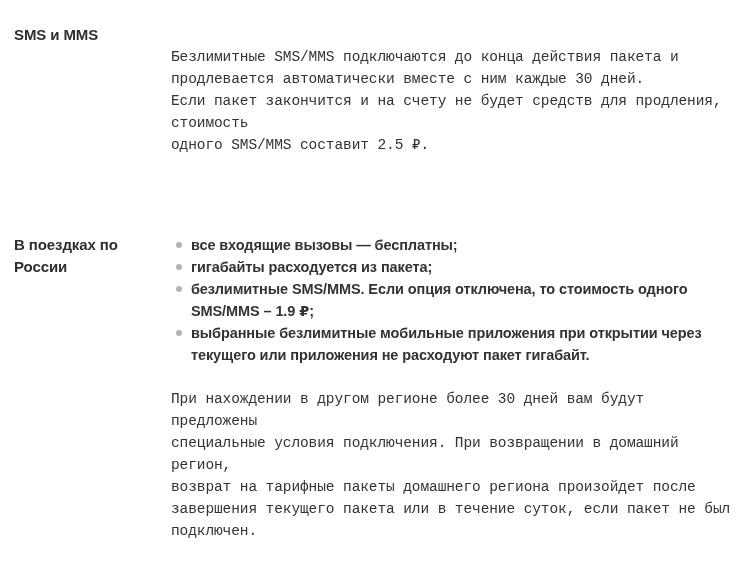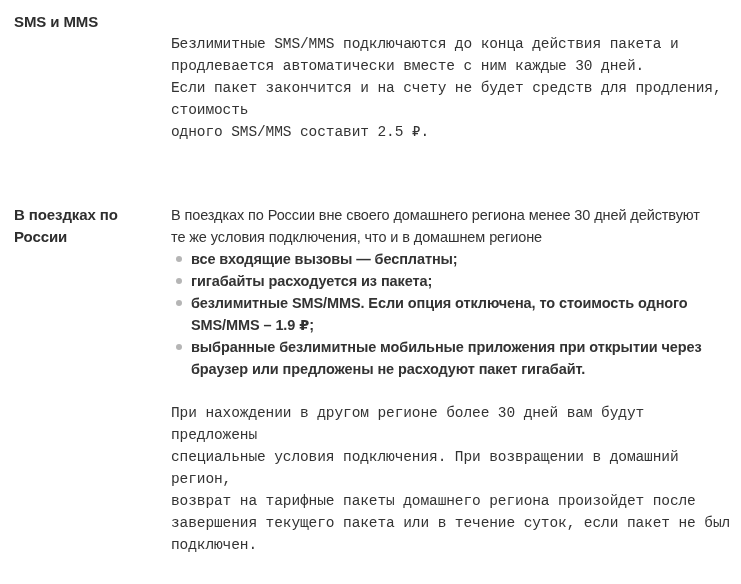--- a/index.html
+++ b/index.html
@@ -1,32 +1,32 @@
 <!DOCTYPE html>
 <html lang="ru"><head>
 <meta charset="utf-8">
 <style>
   html, body { margin: 0; padding: 0; background: #ffffff; }
   .page {
     position: relative;
     width: 741px;
     height: 572px;
     box-sizing: border-box;
-    padding-top: 11px;
+    padding-top: 24px;
     background: #ffffff;
     font-family: "Liberation Sans", "DejaVu Sans", sans-serif;
     font-size: 14.5px;
     line-height: 22px;
     letter-spacing: -0.1px;
     color: #333333;
     overflow: hidden;
     border-radius: 15px;
   }
   .section { display: flex; align-items: flex-start; }
-  .section--travel { margin-top: 61px; }
+  .section--travel { margin-top: 78px; }
   .label {
     flex: 0 0 171px;
     box-sizing: border-box;
     padding-left: 14px;
     font-size: 15px;
     font-weight: 700;
     color: #2e2e2e;
     line-height: 22px;
   }
   .content { flex: 1 1 auto; box-sizing: border-box; padding-right: 10px; }
@@ -56,40 +56,38 @@
       <p class="spaced">Безлимитные SMS/MMS подключаются до конца действия пакета и
 продлевается автоматически вместе с ним каждые 30 дней.
 Если пакет закончится и на счету не будет средств для продления, стоимость
 одного SMS/MMS составит 2.5 ₽.</p>
     </div>
   </section>
 
   <section class="section section--travel">
     <div class="label">В поездках по России</div>
     <div class="content">
-      <p>В поездках по России вне своего домашнего региона менее 30 дней действуют
-те же условия подключения, что и в домашнем регионе</p>
       <ul class="bullets">
         <li>
           <span class="dot"></span>
           <span class="bullet-text">все входящие вызовы — бесплатны;</span>
         </li>
         <li>
           <span class="dot"></span>
           <span class="bullet-text">гигабайты расходуется из пакета;</span>
         </li>
         <li>
           <span class="dot"></span>
           <span class="bullet-text">безлимитные SMS/MMS. Если опция отключена, то стоимость одного
 SMS/MMS – 1.9 ₽;</span>
         </li>
         <li>
           <span class="dot"></span>
           <span class="bullet-text">выбранные безлимитные мобильные приложения при открытии через
-браузер или предложены не расходуют пакет гигабайт.</span>
+текущего или приложения не расходуют пакет гигабайт.</span>
         </li>
       </ul>
       <p class="spaced">При нахождении в другом регионе более 30 дней вам будут предложены
 специальные условия подключения. При возвращении в домашний регион,
 возврат на тарифные пакеты домашнего региона произойдет после
 завершения текущего пакета или в течение суток, если пакет не был
 подключен.</p>
     </div>
   </section>
 

